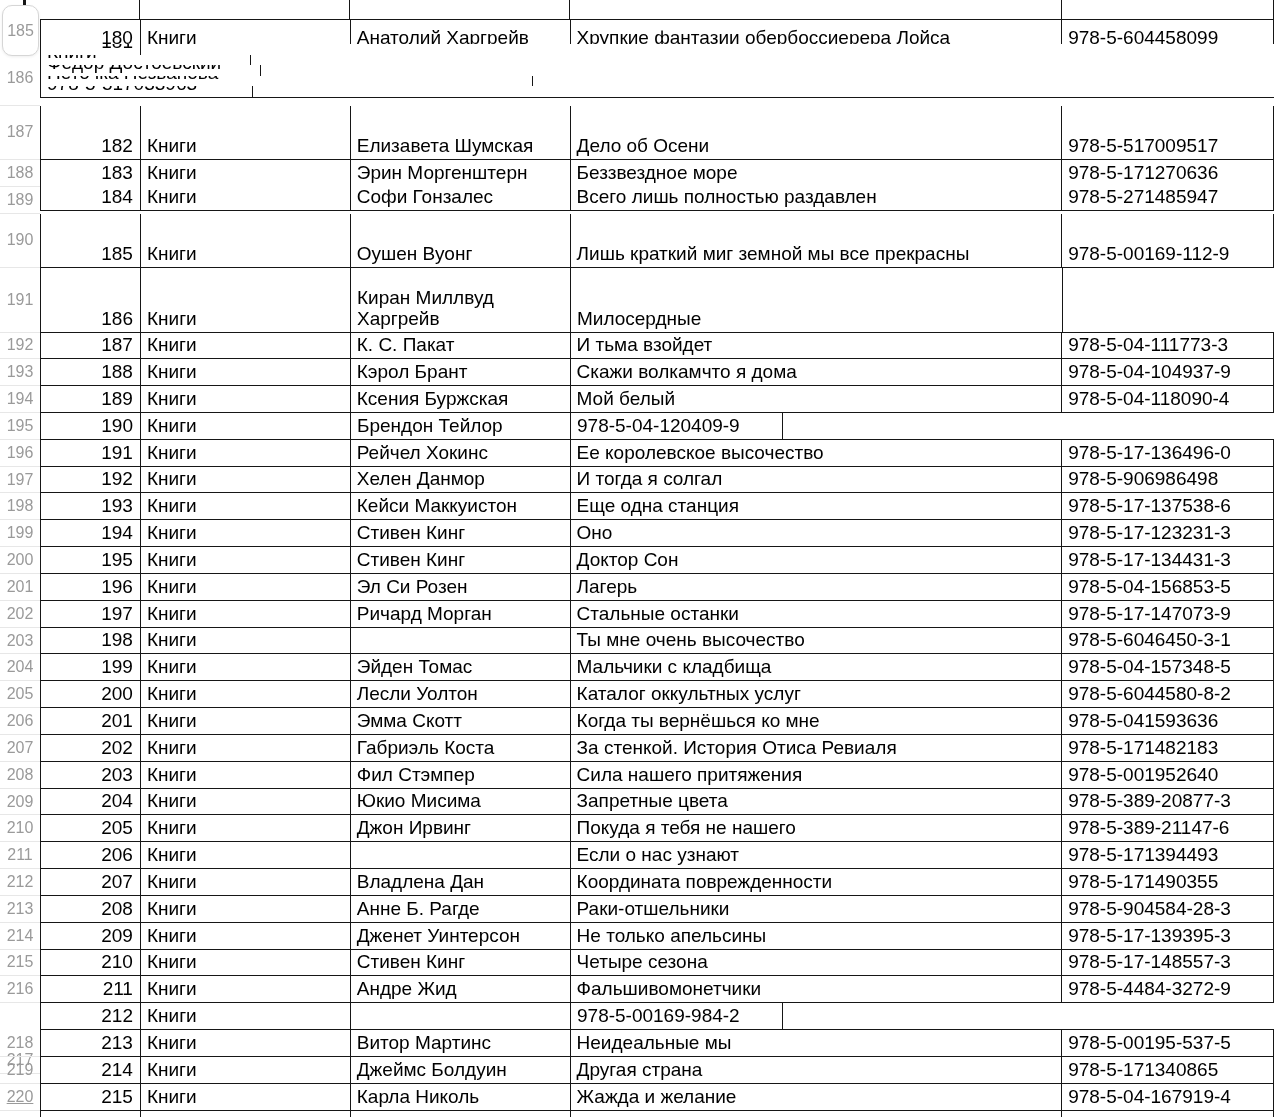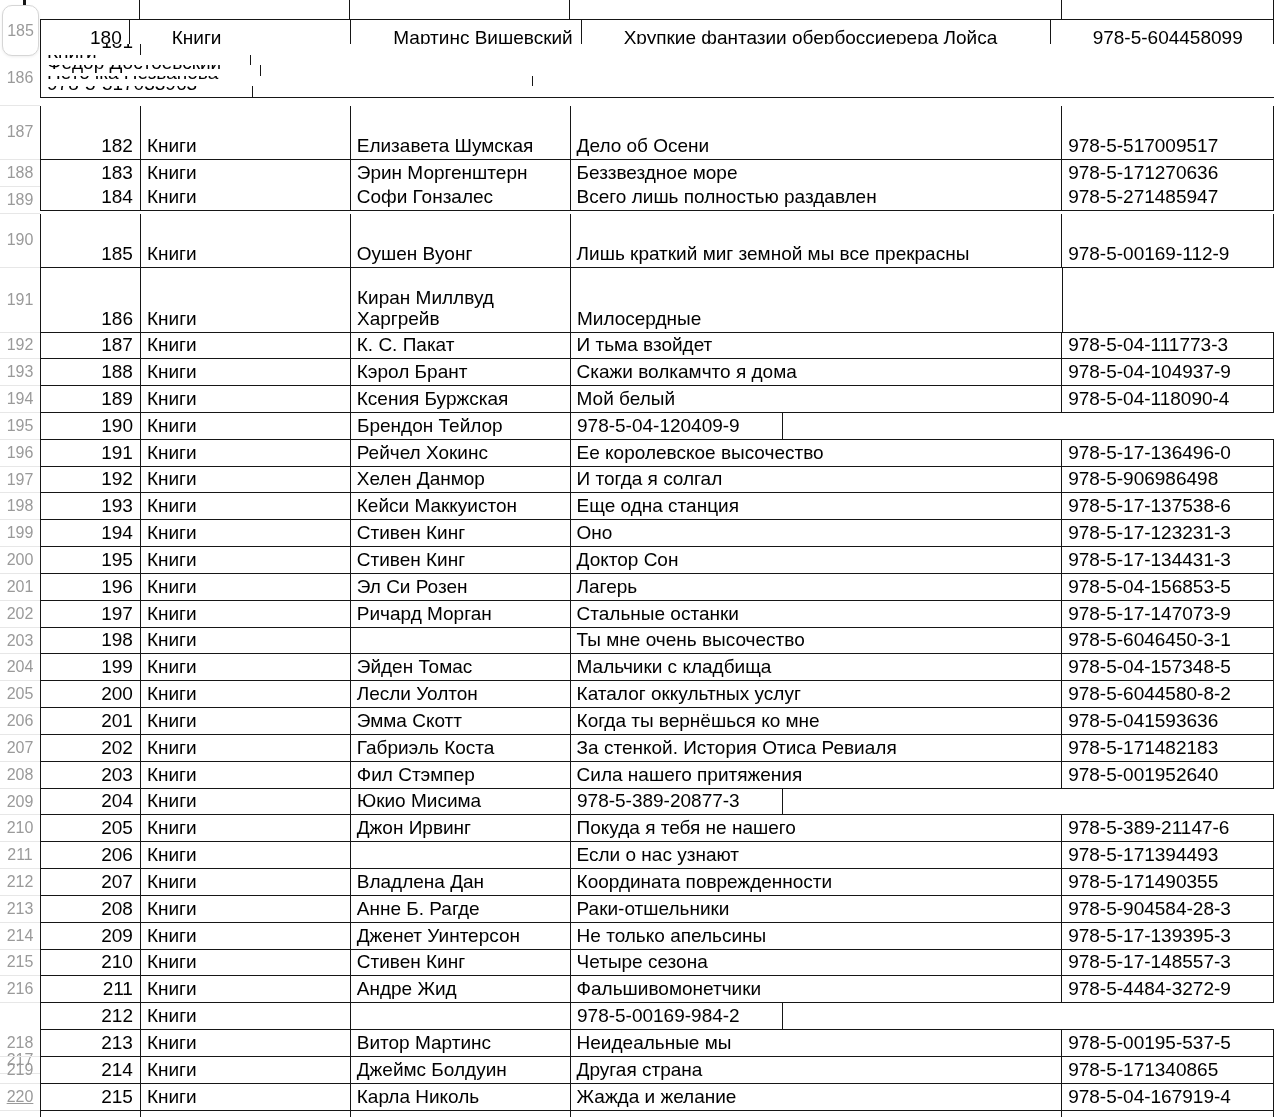--- a/index.html
+++ b/index.html
@@ -176,29 +176,29 @@
       </div>
     </div>
   <div id="grid">
       <div class="grid-row" style="top: 0px; height: 20px;">
         <div class="cell c-id"></div>
         <div class="cell c-cat"></div>
         <div class="cell c-author"></div>
         <div class="cell c-title"></div>
         <div class="cell c-isbn"></div>
       </div>
-      <div class="grid-row with-left" style="top: 20px; height: 31.5px; gap: 36px;">
+      <div class="grid-row with-left" style="top: 20px; height: 31.5px;">
         <div class="cell c-id">
           <span>180</span>
         </div>
         <div class="cell c-cat">
           <span>Книги</span>
         </div>
         <div class="cell c-author">
-          <span>Мартинс Вишевский</span>
+          <span>Анатолий Харгрейв</span>
         </div>
         <div class="cell c-title">
           <span>Хрупкие фантазии обербоссиерера Лойса</span>
         </div>
         <div class="cell c-isbn">
           <span>978-5-604458099</span>
         </div>
       </div>
       <div class="grid-row with-left" style="top: 44px; height: 54px; flex-direction: column;">
         <div class="cell c-id">
@@ -587,20 +587,23 @@
       </div>
       <div class="grid-row with-left" style="top: 788.61px; height: 26.83px;">
         <div class="cell c-id">
           <span>204</span>
         </div>
         <div class="cell c-cat">
           <span>Книги</span>
         </div>
         <div class="cell c-author">
           <span>Юкио Мисима</span>
+        </div>
+        <div class="cell c-title">
+          <span>Запретные цвета</span>
         </div>
         <div class="cell c-isbn">
           <span>978-5-389-20877-3</span>
         </div>
       </div>
       <div class="grid-row with-left" style="top: 815.44px; height: 26.83px;">
         <div class="cell c-id">
           <span>205</span>
         </div>
         <div class="cell c-cat">

